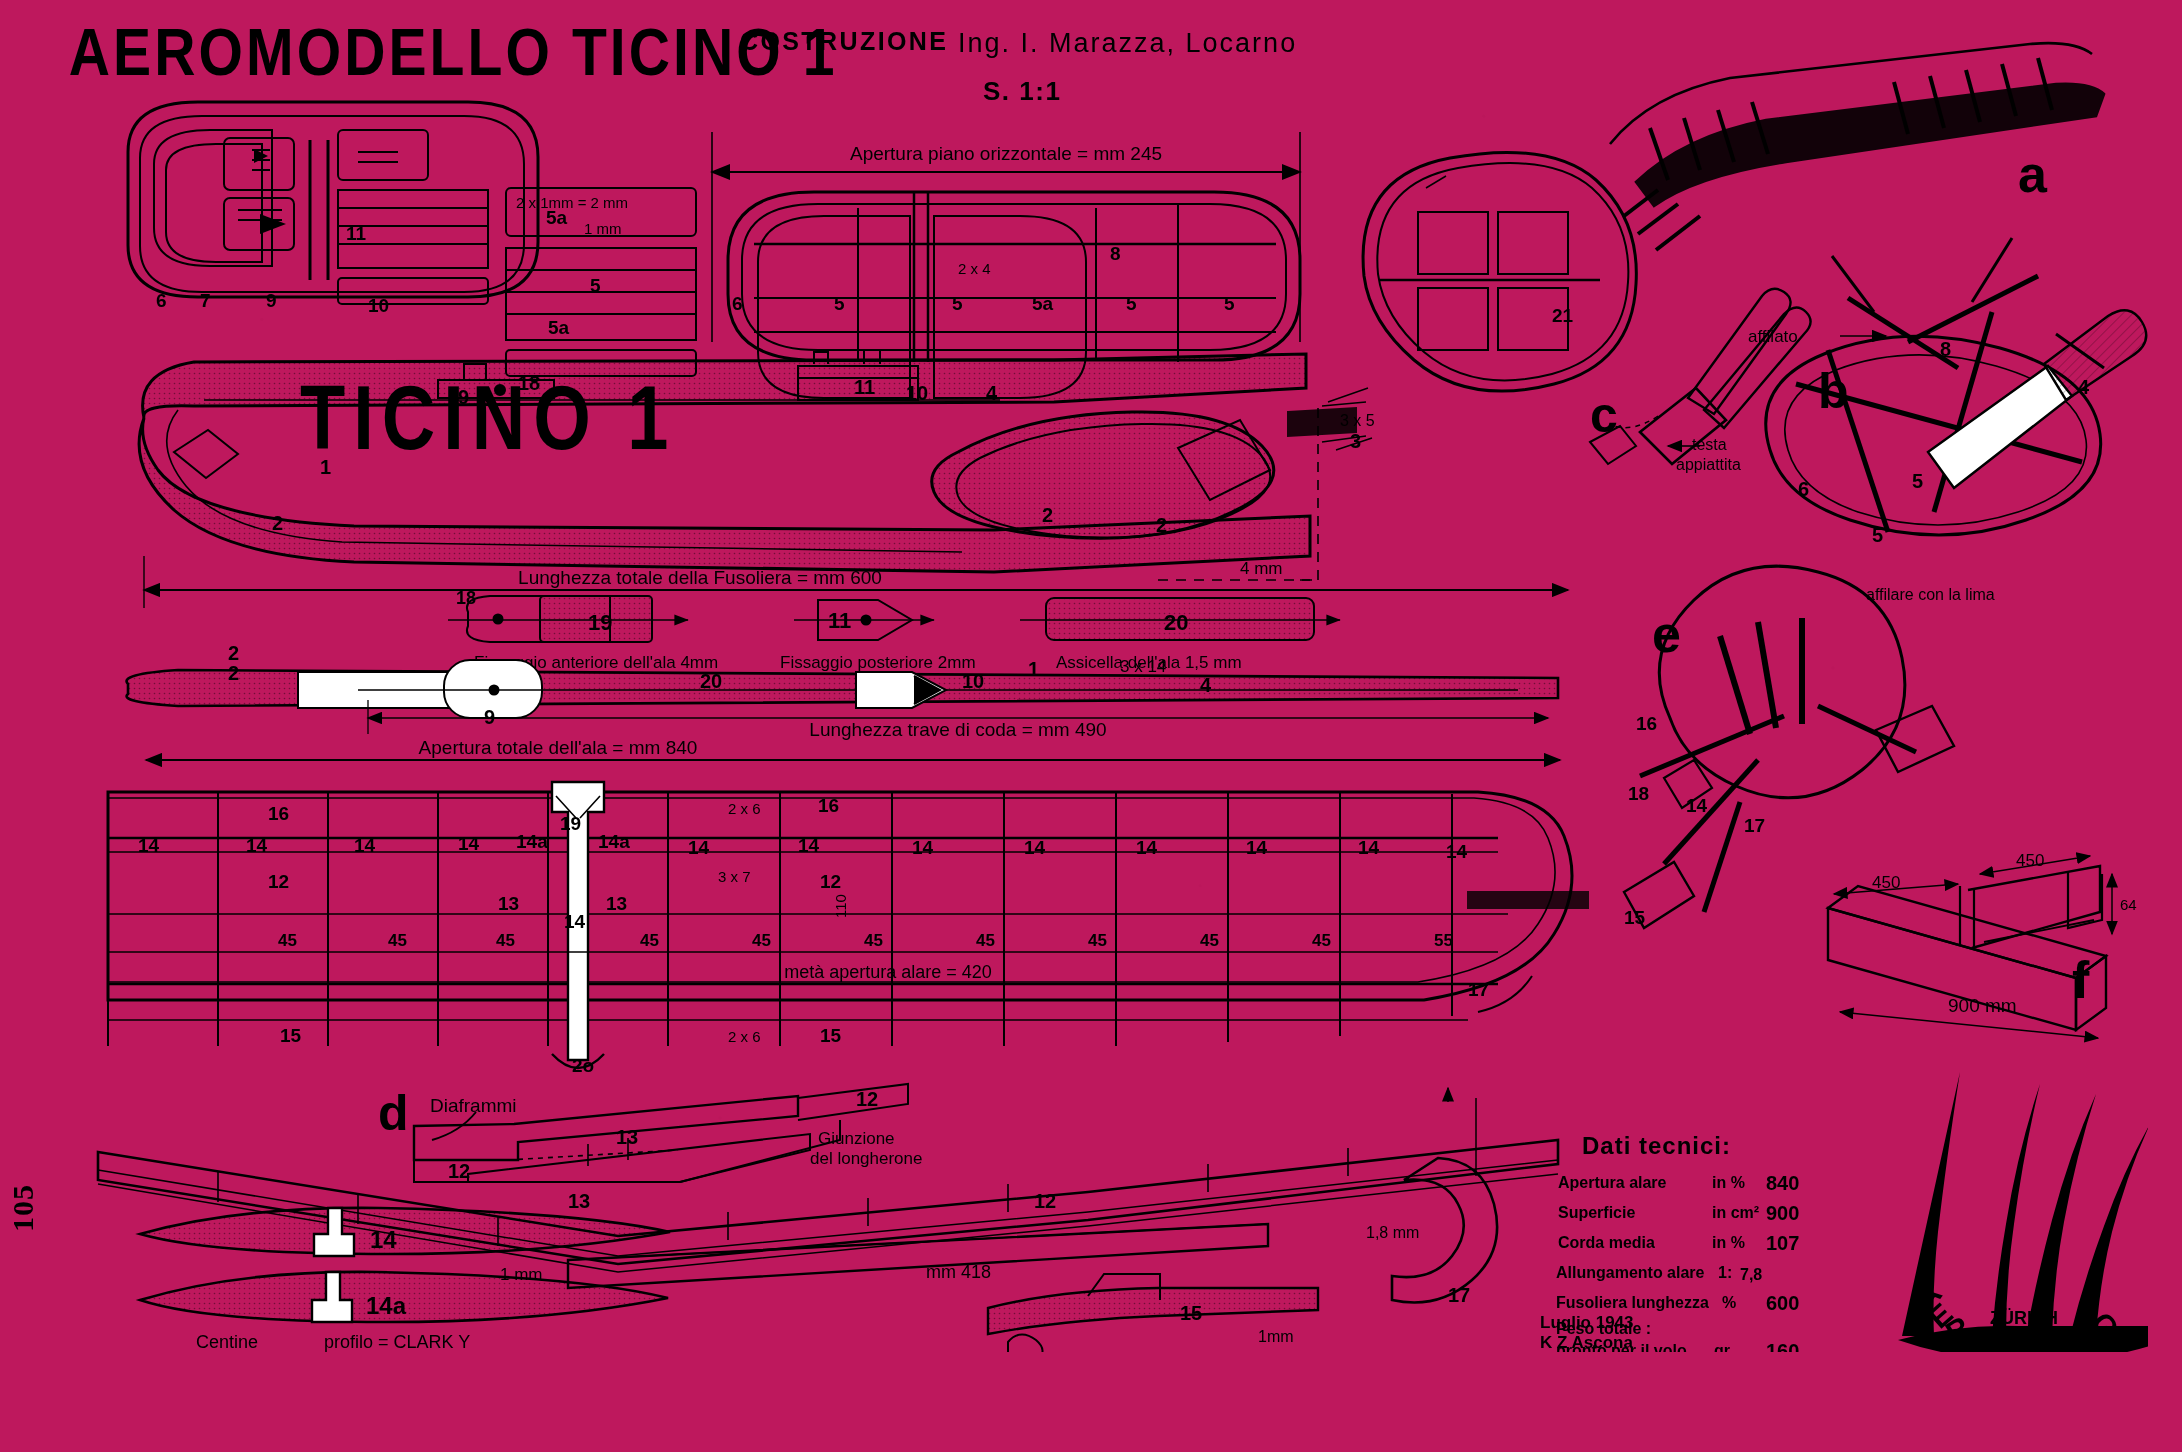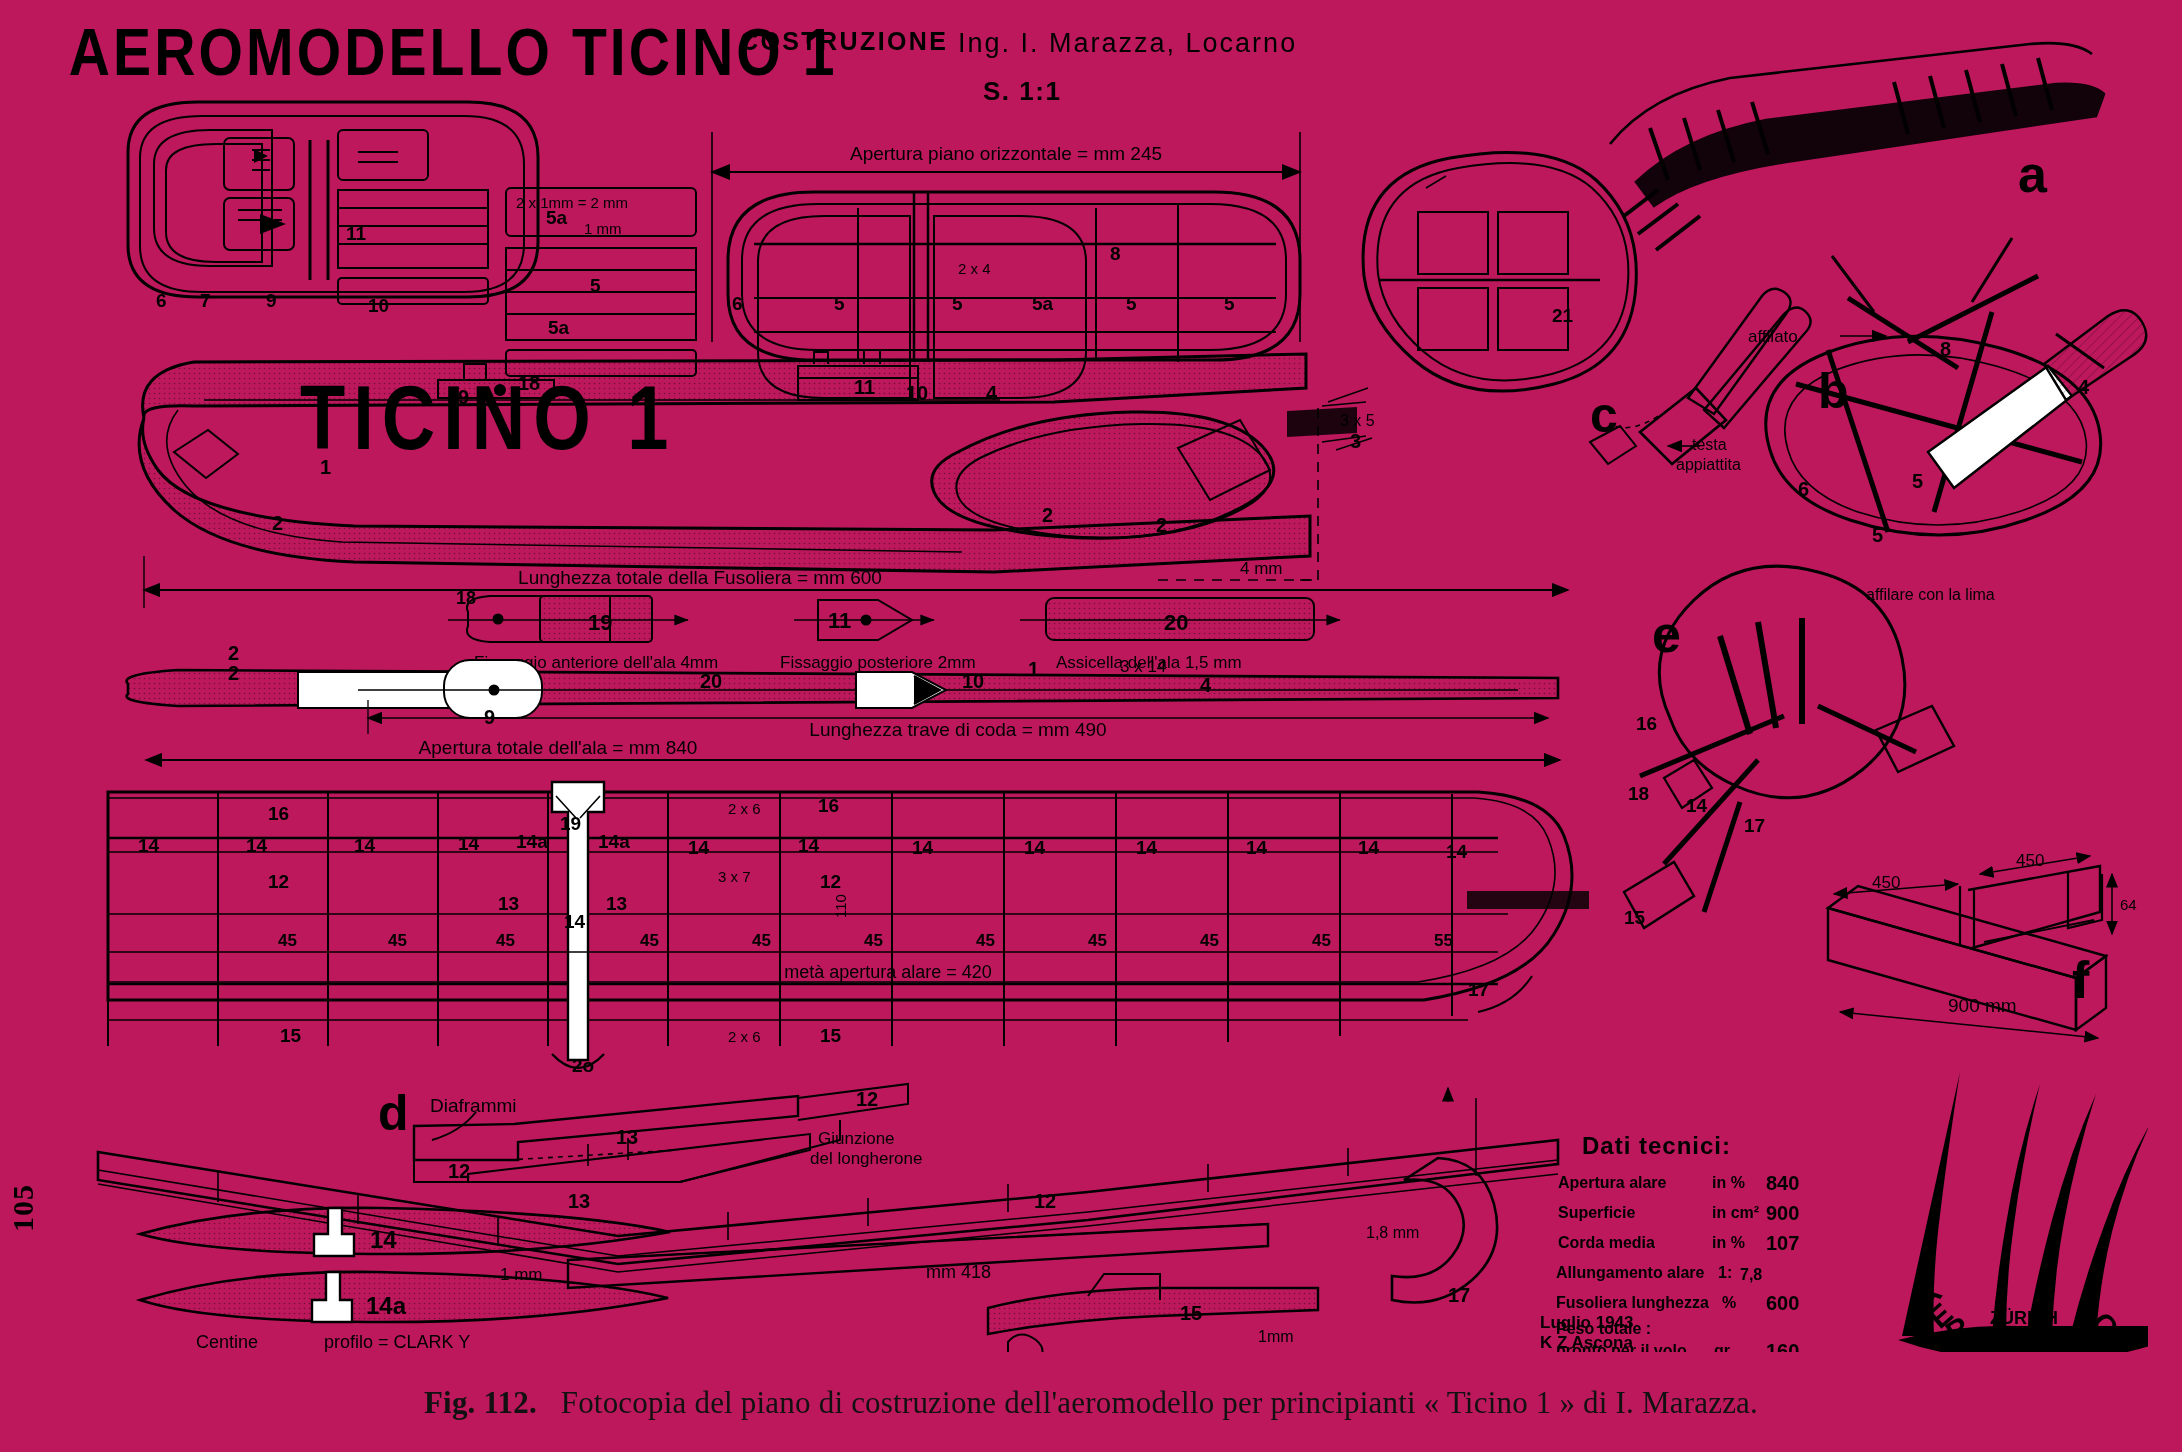--- a/index.html
+++ b/index.html
@@ -574,20 +574,14 @@
     </g>
 
     </g>
   </svg>
   </div>
 
   <div class="scan-noise"></div>
 
   <div class="pageno">105</div>
 
-  <div class="caption">
-    <div class="caption-text">
-      <b>Fig. 112.</b>
-      &nbsp;&nbsp;<span>Fotocopia del piano di costruzione dell'aeromodello per principianti  « Ticino 1 » di I. Marazza.</span>
-    </div>
-  </div>
 
 </div>
 
 </body></html>

